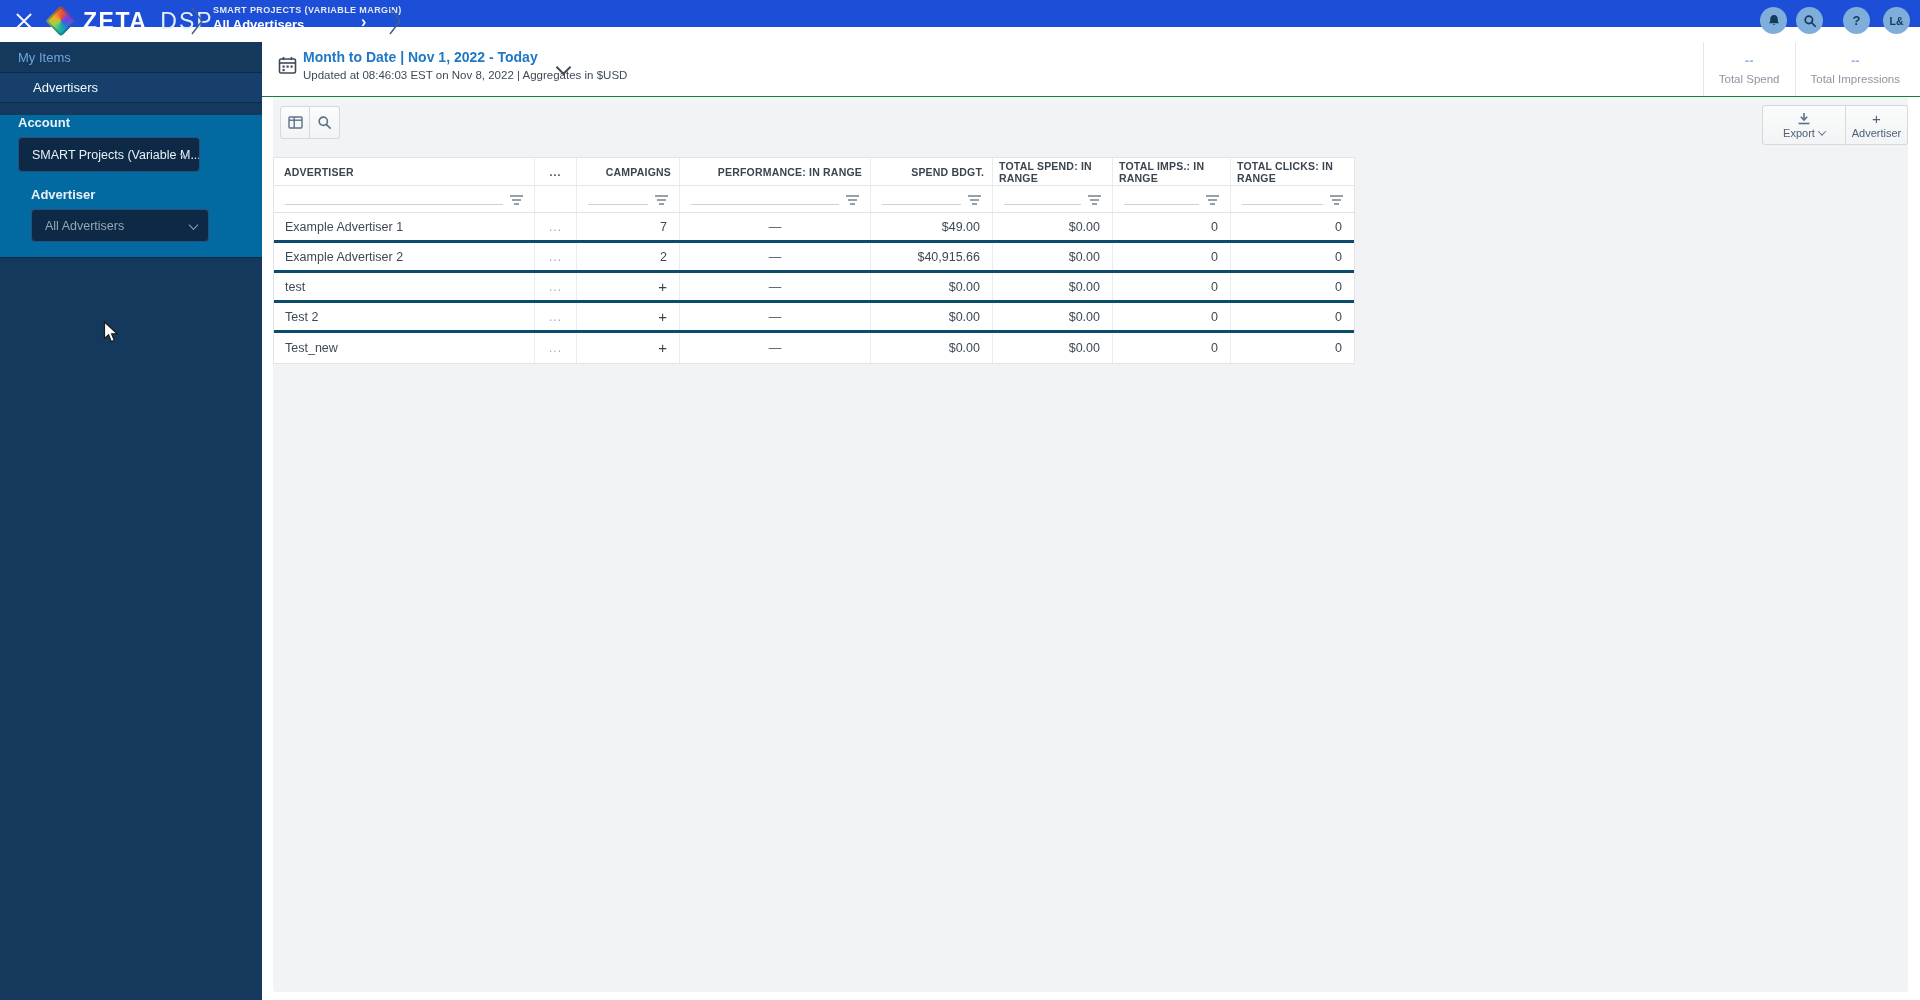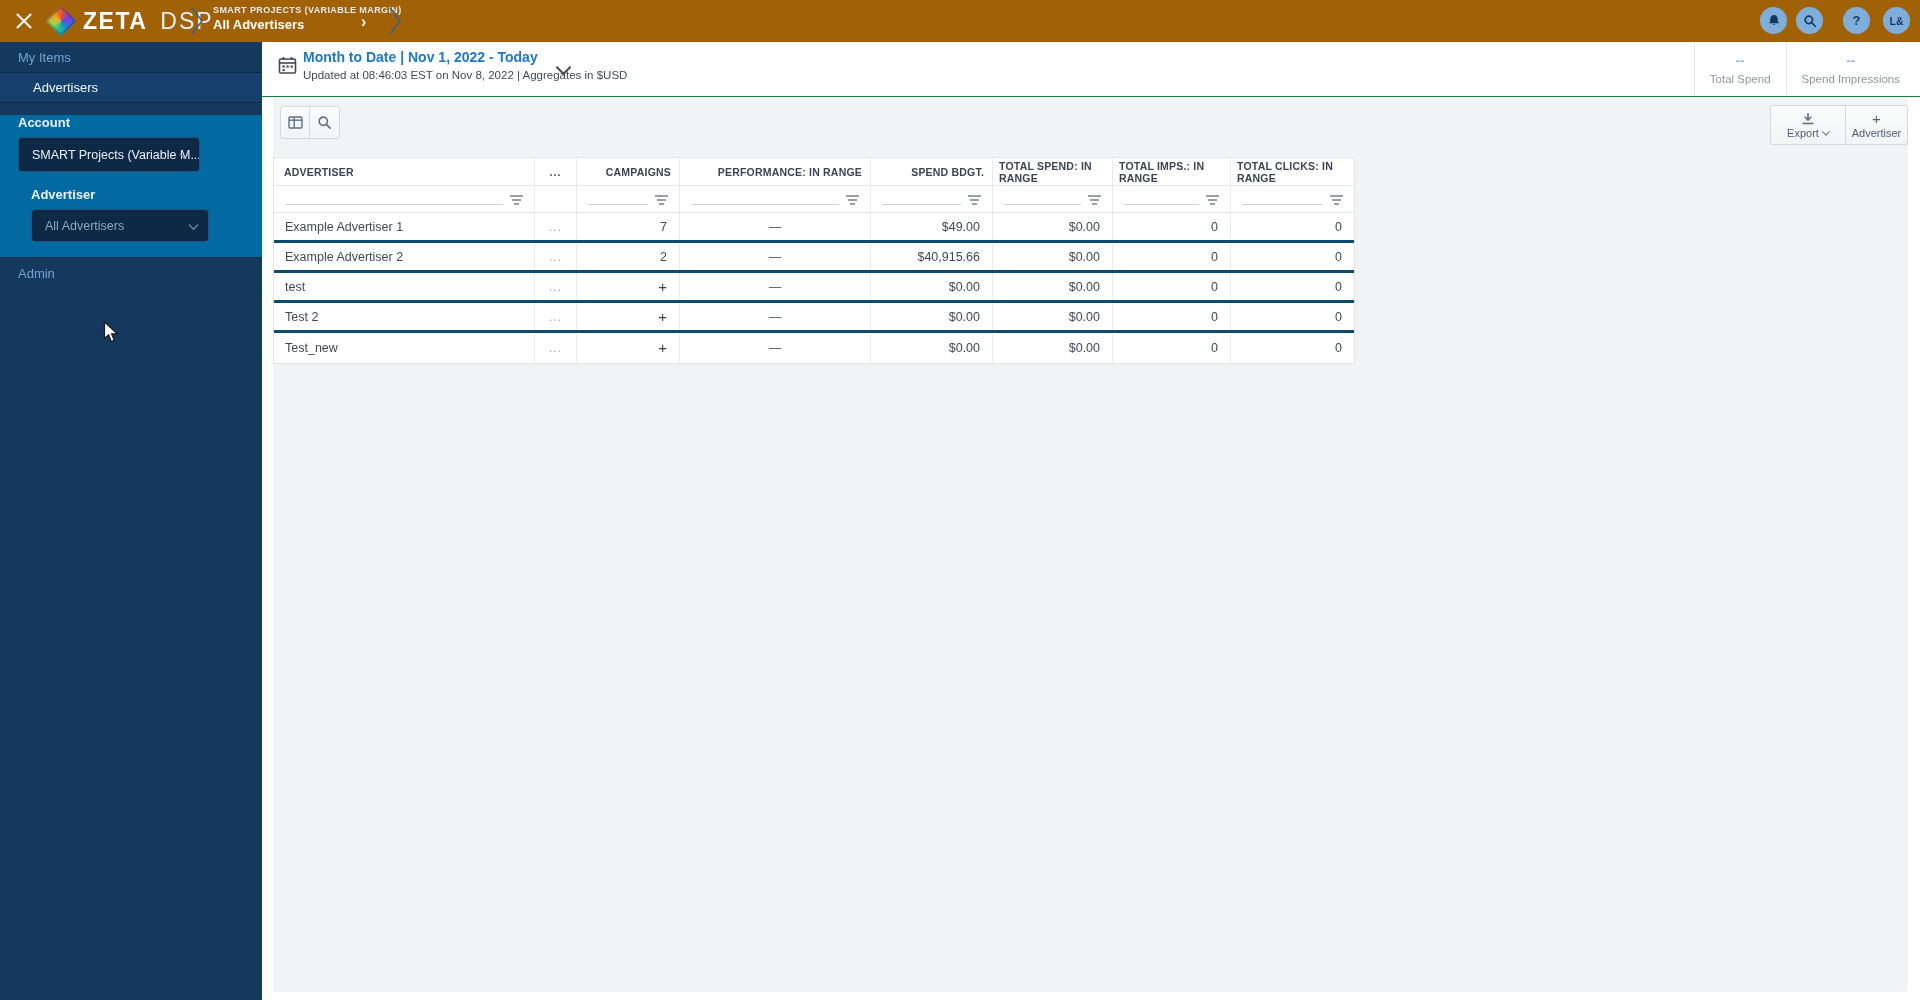--- a/index.html
+++ b/index.html
@@ -1,20 +1,20 @@
 <!DOCTYPE html>
 <html><head>
 <meta charset="utf-8">
 <style>
   * { margin:0; padding:0; box-sizing:border-box; }
   html,body { width:1920px; height:1000px; }
   body { font-family:"Liberation Sans", sans-serif; background:#ffffff; overflow:hidden; position:relative; }
 
   
-  #topbar { position:absolute; left:0; top:0; width:1920px; height:42px; background:#a16207; z-index:5; }
+  #topbar { position:absolute; left:0; top:0; width:1920px; height:27px; background:#1d4ed8; z-index:5; }
   .close-btn { position:absolute; left:13px; top:10px; width:22px; height:22px; cursor:pointer; }
   .close-btn::before, .close-btn::after { content:""; position:absolute; left:10px; top:1px; width:2px; height:20px; background:#F2F6FA; }
   .close-btn::before { transform:rotate(45deg); }
   .close-btn::after { transform:rotate(-45deg); }
 
   .brand { position:absolute; left:48px; top:5px; height:32px; display:flex; align-items:center; }
   .logo-diamond { width:22px; height:22px; margin:0 11px 0 2px;
     background:conic-gradient(from 20deg,#7A3FE4,#2E6FD8,#18B7A4,#9BD34D,#F5A623,#E8512D,#7A3FE4);
     transform:rotate(45deg); border-radius:3px; box-shadow:inset 0 0 0 2px rgba(20,57,94,.35); }
   .brand-zeta { font-size:23px; font-weight:bold; color:#FFFFFF; letter-spacing:1.5px; }
@@ -67,21 +67,21 @@
   .toolgroup { position:absolute; left:7px; top:9px; display:flex; }
   .tool-btn { width:30px; height:33px; background:linear-gradient(#FBFCFC,#F2F4F5); border:1px solid #D4D9DD;
     display:flex; align-items:center; justify-content:center; cursor:pointer; }
   .tool-btn:first-child { border-radius:3px 0 0 3px; }
   .tool-btn:last-child { border-left:none; border-radius:0 3px 3px 0; }
 
   .actiongroup { position:absolute; right:0; top:8px; display:flex; }
   .action-btn { height:40px; background:linear-gradient(#FBFCFC,#F2F4F5); border:1px solid #D4D9DD;
     display:flex; flex-direction:column; align-items:center; justify-content:center; gap:2px;
     font-size:11px; color:#4E6076; cursor:pointer; padding:0 8px; }
-  .action-btn.export { width:76px; border-radius:3px 0 0 3px; }
+  .action-btn.export { width:84px; border-radius:3px 0 0 3px; }
   .action-btn.adv { width:62px; border-left:none; border-radius:0 3px 3px 0; }
   .btn-label-row { display:flex; align-items:center; gap:4px; }
   .btn-chev { width:6px; height:6px; border-right:1.5px solid #5C7187; border-bottom:1.5px solid #5C7187; transform:rotate(45deg) translate(-1px,-1px); }
   .plus-glyph { font-size:15px; line-height:13px; color:#4E6076; font-weight:400; }
 
   
   .table { position:absolute; left:0; top:60px; width:1082px; background:#FFFFFF; border:1px solid #E2E5E8; }
   .trow { display:grid; grid-template-columns:261px 42px 103px 191px 122px 120px 118px 123px; }
   .trow > div { border-right:1px solid #E9ECEE; display:flex; align-items:center; overflow:hidden; }
   .trow > div:last-child { border-right:none; }
@@ -169,23 +169,20 @@
       <span class="select-text">SMART Projects (Variable M...</span>
       <span class="chev-down"></span>
     </div>
     <div class="side-label indent">Advertiser</div>
     <div class="select select-advertiser">
       <span class="select-text">All Advertisers</span>
       <span class="chev-down"></span>
     </div>
   </div>
 
-  <div class="side-link">
-    <span>Admin</span>
-  </div>
 </aside>
 
 <section id="headerbar">
   <svg class="cal-icon" width="19" height="19" viewBox="0 0 19 19">
     <rect x="1.5" y="3" width="16" height="14" rx="1.5" fill="none" stroke="#3E4A56" stroke-width="1.6"></rect>
     <line x1="1.5" y1="7" x2="17.5" y2="7" stroke="#3E4A56" stroke-width="1.6"></line>
     <line x1="5.5" y1="1" x2="5.5" y2="4" stroke="#3E4A56" stroke-width="1.6"></line>
     <line x1="13.5" y1="1" x2="13.5" y2="4" stroke="#3E4A56" stroke-width="1.6"></line>
     <rect x="4.5" y="9.5" width="2.2" height="2.2" fill="#3E4A56"></rect>
       <rect x="8.5" y="9.5" width="2.2" height="2.2" fill="#3E4A56"></rect>
@@ -196,21 +193,21 @@
   <div class="date-sub">Updated at 08:46:03 EST on Nov 8, 2022 | Aggregates in $USD</div>
   <div class="date-chev"></div>
 
   <div class="stats">
     <div class="stat">
       <div class="stat-value">--</div>
       <div class="stat-label">Total Spend</div>
     </div>
     <div class="stat">
       <div class="stat-value">--</div>
-      <div class="stat-label">Spend Impressions</div>
+      <div class="stat-label">Total Impressions</div>
     </div>
   </div>
 </section>
 
 <div id="panel">
 
   <div class="toolgroup">
     <div class="tool-btn">
       <svg width="15" height="13" viewBox="0 0 15 13">
         <rect x="1" y="1" width="13" height="11" rx="1" fill="none" stroke="#5C7187" stroke-width="1.4"></rect>

